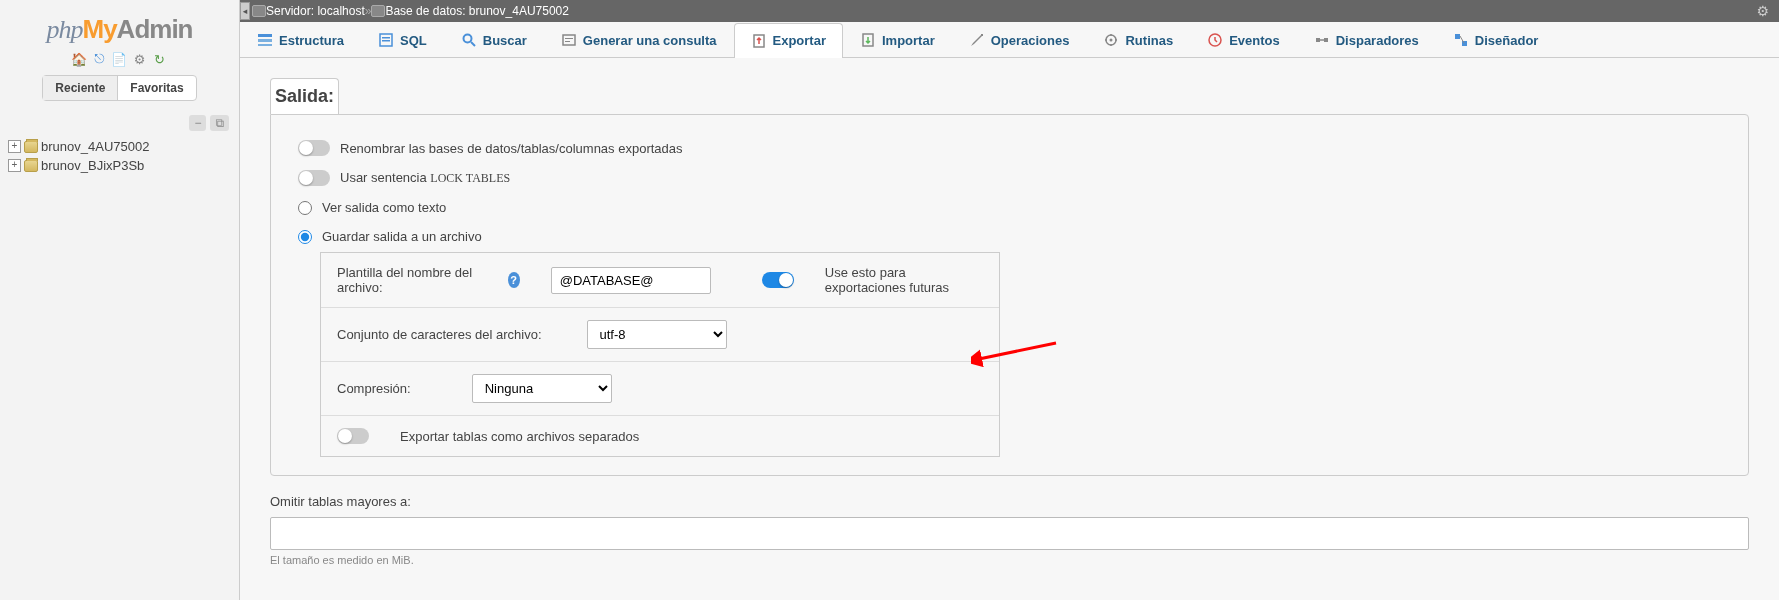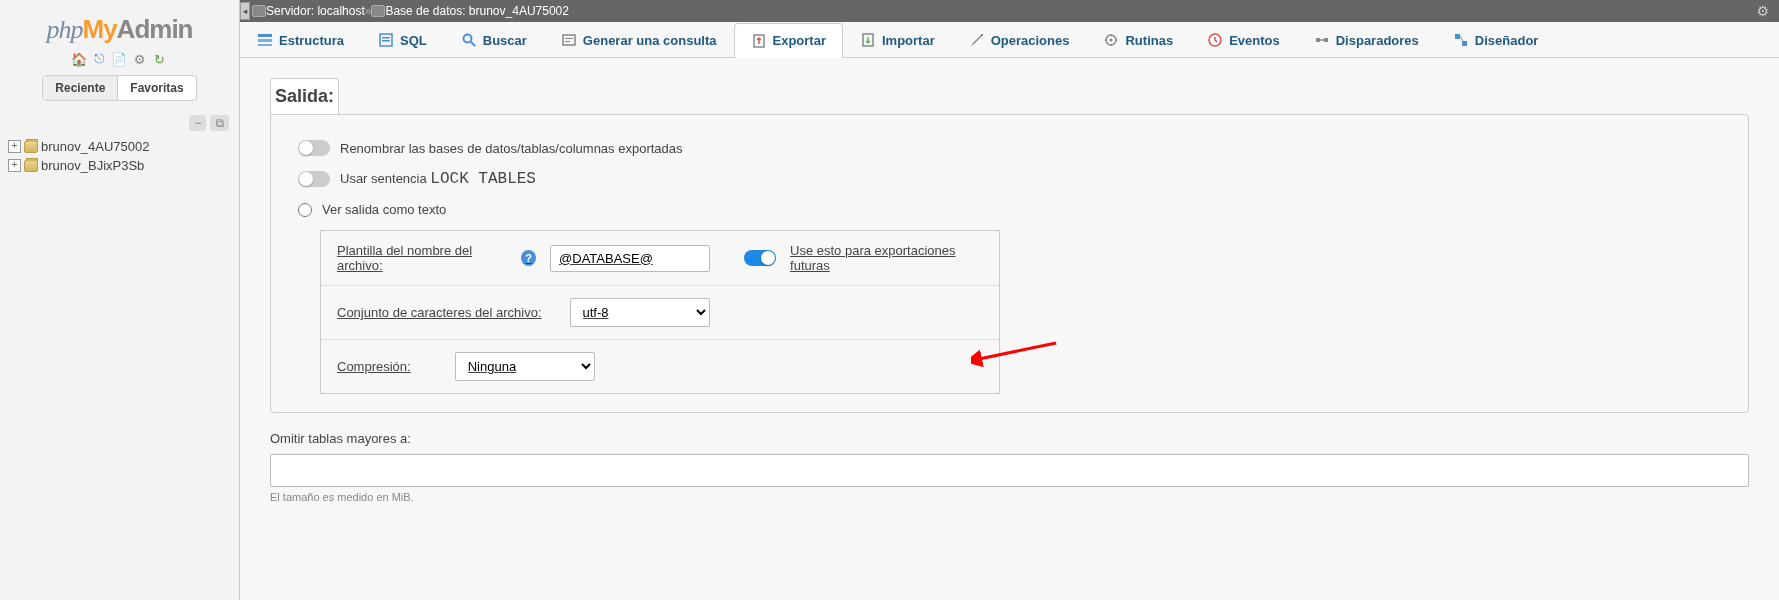--- a/index.html
+++ b/index.html
@@ -32,23 +32,23 @@
 .top-tabs .tab.active { background: #fff; border-color: #ccc; border-radius: 4px 4px 0 0; margin-bottom: -1px; }
 .top-tabs .tab svg { width: 16px; height: 16px; }
 .content { padding: 20px 30px; overflow-y: auto; flex: 1; }
 .section-tab { display: inline-block; background: #fff; border: 1px solid #ccc; border-bottom: none; padding: 7px 4px; font-weight: bold; border-radius: 4px 4px 0 0; font-size: 18px; }
 .section-body { background: #f7f7f7; border: 1px solid #ccc; border-radius: 0 4px 4px 4px; padding: 18px 27px; margin-bottom: 18px; }
 .row { display: flex; align-items: center; gap: 10px; padding: 7px 0; }
 .toggle { width: 32px; height: 16px; background: #ccc; border-radius: 8px; position: relative; cursor: pointer; flex-shrink: 0; }
 .toggle::after { content: ""; position: absolute; width: 14px; height: 14px; background: #fff; border-radius: 50%; top: 1px; left: 1px; box-shadow: 0 1px 2px rgba(0,0,0,0.3); }
 .toggle.on { background: #1e88e5; }
 .toggle.on::after { left: 17px; }
-code { font-family: Liberation Mono, monospace; font-size: 16px; }
+code { font-family: Liberation Serif, serif; font-size: 12px; }
 .sub-panel { border: 1px solid #ccc; margin-top: 6px; }
-.sub-row { display: flex; align-items: center; gap: 14px; padding: 12px 16px; border-bottom: 1px solid #ddd; text-decoration: underline; }
+.sub-row { display: flex; align-items: center; gap: 31px; padding: 12px 16px; border-bottom: 1px solid #ddd; }
 .sub-row:last-child { border-bottom: none; }
 .sub-row label { min-width: auto; }
 input[type=text], select { border: 1px solid #bbb; padding: 5px 8px; font-size: 13px; background: #fff; border-radius: 2px; }
 input[type=text] { width: 160px; }
 select { width: 140px; }
 .help-icon { width: 16px; height: 16px; border-radius: 50%; background: #4a90d9; color: #fff; display: inline-flex; align-items: center; justify-content: center; font-size: 11px; font-weight: bold; cursor: help; }
 .omit-box { margin-top: 6px; }
 .omit-box input { width: 100%; padding: 8px; }
 .hint { color: #888; font-size: 11px; margin-top: 4px; }
 input[type=radio] { width: 14px; height: 14px; accent-color: #1e88e5; }
@@ -197,36 +197,44 @@
         <span>Renombrar las bases de datos/tablas/columnas exportadas</span>
       </div>
       <div class="row">
         <div class="toggle"></div>
         <span><span>Usar sentencia </span><code>LOCK TABLES</code></span>
       </div>
       <div class="row">
         <input type="radio" name="out" style="">
         <span>Ver salida como texto</span>
       </div>
+      <div class="row" style="padding-bottom:2px;">
+        <input type="radio" name="out" checked="" style="">
+        <span>Guardar salida a un archivo</span>
+      </div>
 
       <div class="sub-panel" style="margin-left:22px; width:680px;">
         <div class="sub-row">
           <label>Plantilla del nombre del archivo:</label>
           <span class="help-icon">?</span>
           <input type="text" value="@DATABASE@" style="">
           <div class="toggle on" style="margin-left:20px;"></div>
           <span>Use esto para exportaciones futuras</span>
         </div>
         <div class="sub-row">
           <label style="margin-right:14px;">Conjunto de caracteres del archivo:</label>
           <select><option>utf-8</option></select>
         </div>
         <div class="sub-row">
           <label style="margin-right:30px;">Compresión:</label>
           <select><option>Ninguna</option></select>
+        </div>
+        <div class="sub-row">
+          <div class="toggle"></div>
+          <span>Exportar tablas como archivos separados</span>
         </div>
       </div>
 
       <svg class="arrow-annotation" style="left:700px; top:222px;" width="90" height="30">
         <defs>
             <marker id="ah" markerWidth="8" markerHeight="8" refX="1" refY="3" orient="auto">
               <polygon points="0 0, 6 3, 0 6" fill="#ff0000"></polygon>
             </marker>
           </defs>
         <line x1="85" y1="6" x2="8" y2="22" stroke="#ff0000" stroke-width="3" marker-end="url(#ah)"></line>

